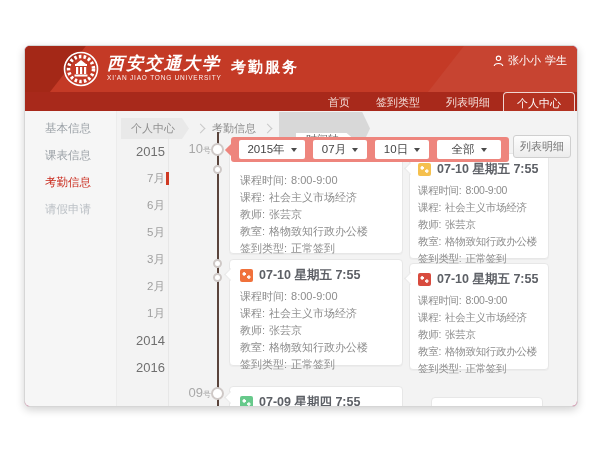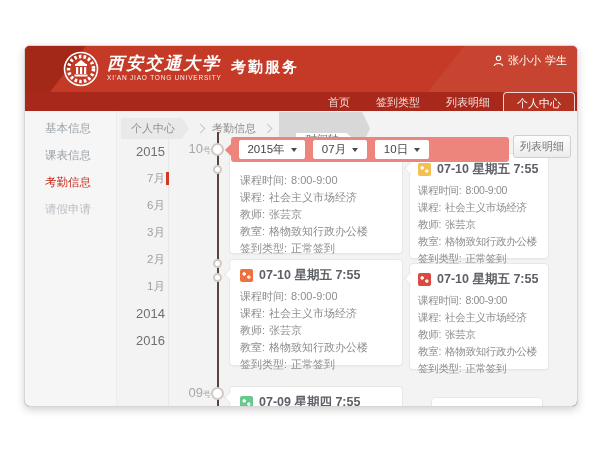--- a/index.html
+++ b/index.html
@@ -145,20 +145,21 @@
       <span class="bc-sep"></span>
       <span class="bc-plain">考勤信息</span>
       <span class="bc-sep"></span>
       <span class="bc-white-o"><span class="bc-white-i">时间轴</span></span>
     </div>
 
     <div class="months">
       <div class="ax year">2015</div>
       <div class="ax month">7月</div>
       <div class="ax month">6月</div>
+      <div class="ax month">5月</div>
       <div class="ax month">3月</div>
       <div class="ax month">2月</div>
       <div class="ax month">1月</div>
       <div class="ax year">2014</div>
       <div class="ax year">2016</div>
     </div>
     <div class="ax-divider"></div>
     <div class="tick"></div>
 
     <div class="day" style="top:30px;"><span>10</span><small>号</small></div>
@@ -178,20 +179,24 @@
           <span class="caret"></span>
         </div>
       <div class="sel s2">
           <span>07月</span>
           <span class="caret"></span>
         </div>
       <div class="sel s3">
           <span>10日</span>
           <span class="caret"></span>
         </div>
+      <div class="sel s4">
+          <span>全部</span>
+          <span class="caret"></span>
+        </div>
     </div>
     <div class="btn-detail">列表明细</div>
 
     <div class="card cardL1">
       <div class="card-body">
           <div class="card-row"><span class="row-label">课程时间:</span><span class="row-value">8:00-9:00</span></div>
           <div class="card-row"><span class="row-label">课程:</span><span class="row-value">社会主义市场经济</span></div>
           <div class="card-row"><span class="row-label">教师:</span><span class="row-value">张芸京</span></div>
           <div class="card-row"><span class="row-label">教室:</span><span class="row-value">格物致知行政办公楼</span></div>
           <div class="card-row"><span class="row-label">签到类型:</span><span class="row-value">正常签到</span></div>

